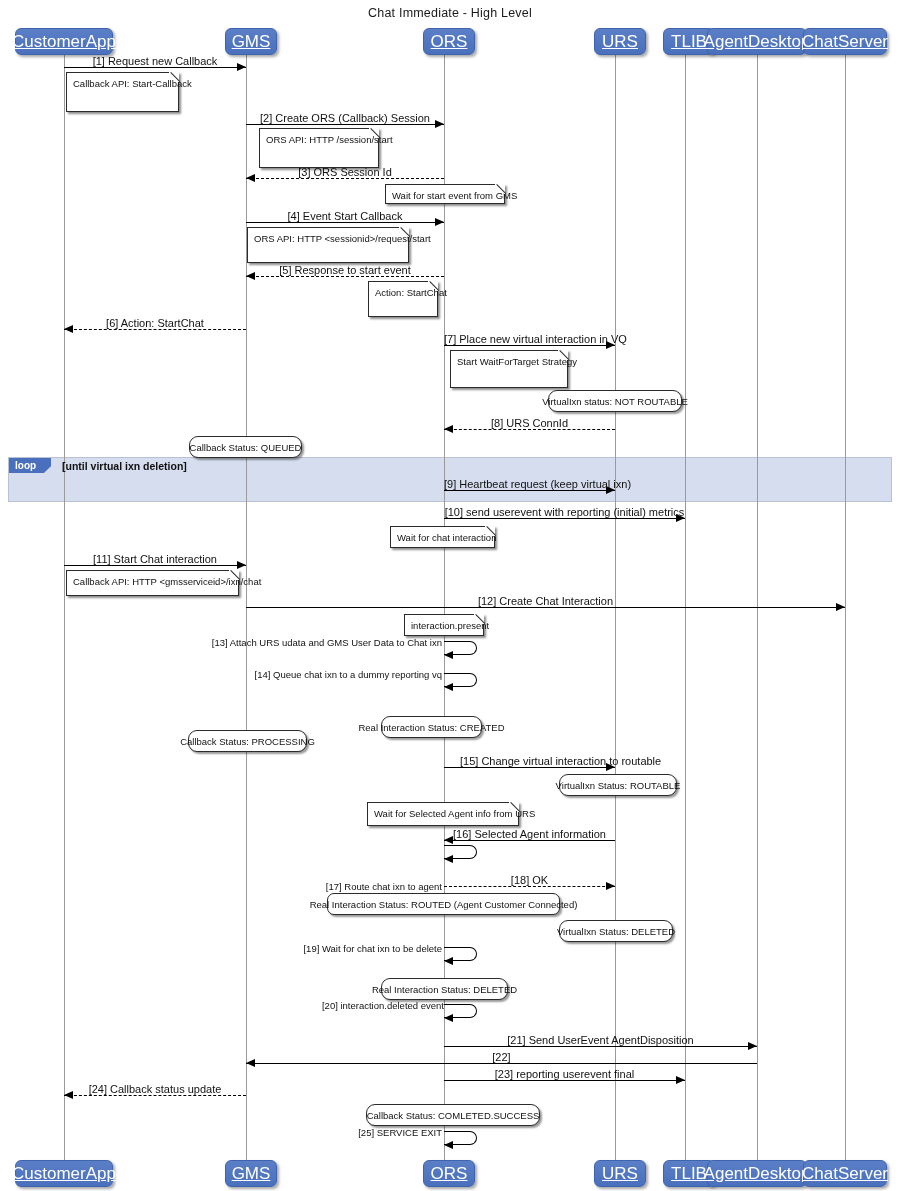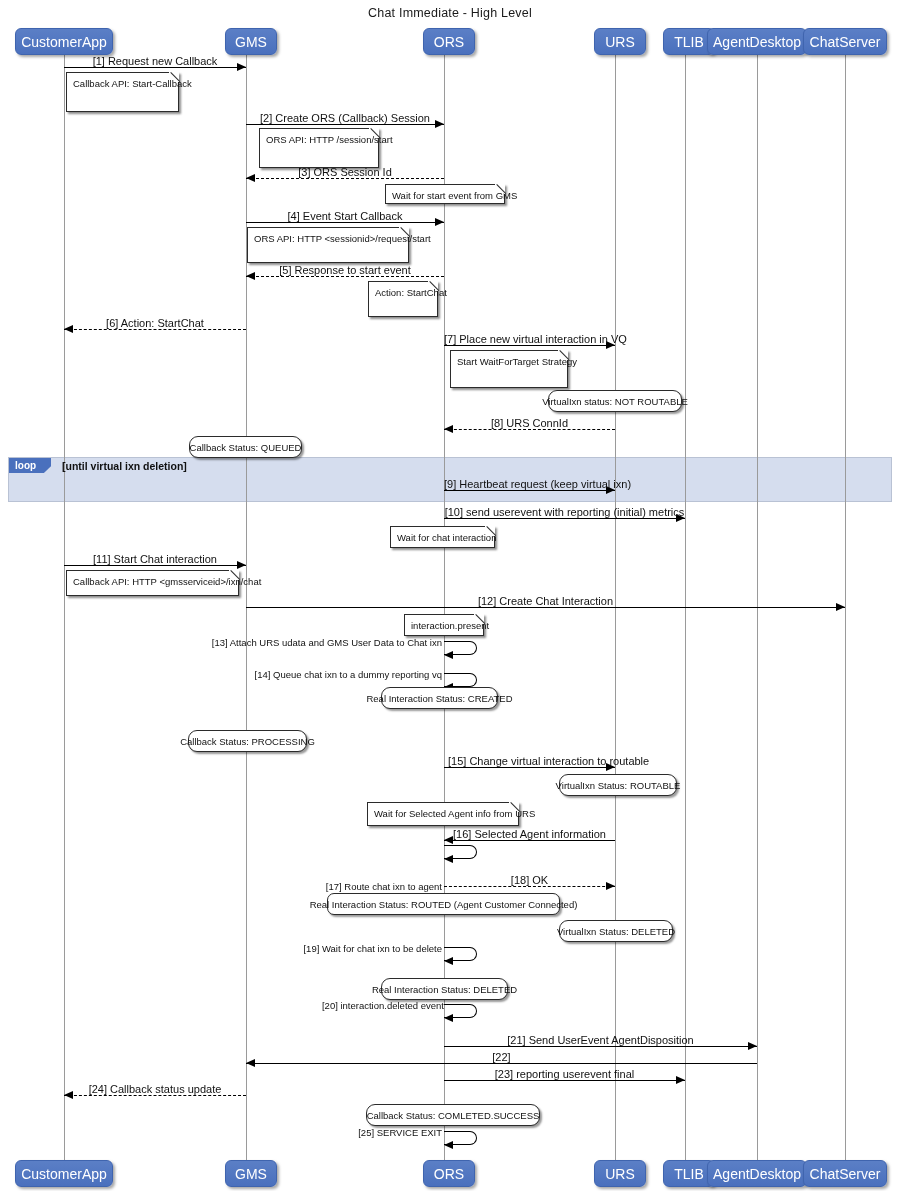--- a/index.html
+++ b/index.html
@@ -8,22 +8,22 @@
 
   
   .title{position:absolute;left:0;width:900px;text-align:center;top:6px;
          font-size:12.5px;color:#1a1a1a;letter-spacing:.2px;}
 
   
   .actor{position:absolute;height:27px;border-radius:6px;
          background:linear-gradient(#5b7fc6,#4a70bd);
          border:1px solid #3f64ae;
          box-shadow:2px 2px 3px rgba(0,0,0,.35);
-         color:#fff;font-size:14px;display:flex;align-items:center;
-         justify-content:center;box-sizing:border-box;padding:0 25px;white-space:nowrap;}
+         color:#fff;font-size:17px;display:flex;align-items:center;
+         justify-content:center;box-sizing:border-box;padding:0 25px;white-space:nowrap;text-decoration:underline;}
   .lifeline{position:absolute;width:1px;background:#9a9a9a;}
 
   
   .frag{position:absolute;background:#d5ddee;border:1px solid #b9c2d4;box-sizing:border-box;}
   .frag-tab{position:absolute;height:15px;background:#4a70bd;
             color:#fff;font-size:10px;font-weight:bold;display:flex;align-items:center;
             padding-left:6px;box-sizing:border-box;
             clip-path:polygon(0 0,100% 0,100% 55%,83% 100%,0 100%);}
   .frag-cond{position:absolute;font-size:10.5px;font-weight:bold;color:#111;white-space:nowrap;}
 
@@ -109,21 +109,21 @@
       <div class="arrow-r" style="left: 676px; top: 514px; z-index: 5;"></div>
       <div class="msg-label" style="left: 444px; top: 506px; width: 241px; z-index: 5;">[10] send userevent with reporting (initial) metrics</div>
       <div class="msg-line" style="left: 64px; top: 565px; width: 182px; z-index: 5;"></div>
       <div class="arrow-r" style="left: 237px; top: 561px; z-index: 5;"></div>
       <div class="msg-label" style="left: 64px; top: 553px; width: 182px; z-index: 5;">[11] Start Chat interaction</div>
       <div class="msg-line" style="left: 246px; top: 607px; width: 599px; z-index: 5;"></div>
       <div class="arrow-r" style="left: 836px; top: 603px; z-index: 5;"></div>
       <div class="msg-label" style="left: 246px; top: 595px; width: 599px; z-index: 5;">[12] Create Chat Interaction</div>
       <div class="msg-line" style="left: 444px; top: 767px; width: 171px; z-index: 5;"></div>
       <div class="arrow-r" style="left: 606px; top: 763px; z-index: 5;"></div>
-      <div class="msg-label" style="left: 448px; top: 755px; width: 171px; z-index: 5; text-align: right;">[15] Change virtual interaction to routable</div>
+      <div class="msg-label" style="left: 460px; top: 755px; width: 171px; z-index: 5; text-align: right;">[15] Change virtual interaction to routable</div>
       <div class="msg-line" style="left: 444px; top: 840px; width: 171px; z-index: 5;"></div>
       <div class="arrow-l" style="left: 444px; top: 836px; z-index: 5;"></div>
       <div class="msg-label" style="left: 444px; top: 828px; width: 171px; z-index: 5;">[16] Selected Agent information</div>
       <div class="msg-line dashed" style="left: 444px; top: 886px; width: 171px; z-index: 5;"></div>
       <div class="arrow-r" style="left: 606px; top: 882px; z-index: 5;"></div>
       <div class="msg-label" style="left: 444px; top: 874px; width: 171px; z-index: 5;">[18] OK</div>
       <div class="msg-line" style="left: 444px; top: 1046px; width: 313px; z-index: 5;"></div>
       <div class="arrow-r" style="left: 748px; top: 1042px; z-index: 5;"></div>
       <div class="msg-label" style="left: 444px; top: 1034px; width: 313px; z-index: 5;">[21] Send UserEvent AgentDisposition</div>
       <div class="msg-line" style="left: 246px; top: 1063px; width: 511px; z-index: 5;"></div>
@@ -198,21 +198,21 @@
         <div class="foldmask"></div>
         <div class="fold" style="background: transparent; border-left: none; border-bottom: none; border-top: 1px solid rgb(43, 43, 43); transform: rotate(45deg); transform-origin: left top; width: 13px; height: 0px; right: auto; left: 71px; top: -1px;"></div>
       </div>
       <div class="note" style="left: 367px; top: 802px; width: 152px; height: 24px; z-index: 7;">
         <div class="txt">Wait for Selected Agent info from URS</div>
         <div class="foldmask"></div>
         <div class="fold" style="background: transparent; border-left: none; border-bottom: none; border-top: 1px solid rgb(43, 43, 43); transform: rotate(45deg); transform-origin: left top; width: 13px; height: 0px; right: auto; left: 143px; top: -1px;"></div>
       </div>
       <div class="state" style="left: 548px; top: 390px; width: 134px; height: 22px; z-index: 7;">VirtualIxn status: NOT ROUTABLE</div>
       <div class="state" style="left: 189px; top: 436px; width: 113px; height: 22px; z-index: 7;">Callback Status: QUEUED</div>
-      <div class="state" style="left: 381px; top: 687px; width: 117px; height: 22px; z-index: 7;">Real Interaction Status: CREATED</div>
+      <div class="state" style="left: 381px; top: 716px; width: 101px; height: 22px; z-index: 7;">Real Interaction Status: CREATED</div>
       <div class="state" style="left: 188px; top: 730px; width: 119px; height: 22px; z-index: 7;">Callback Status: PROCESSING</div>
       <div class="state" style="left: 559px; top: 774px; width: 118px; height: 22px; z-index: 7;">VirtualIxn Status: ROUTABLE</div>
       <div class="state" style="left: 327px; top: 893px; width: 233px; height: 22px; z-index: 7; border-radius: 7px;">Real Interaction Status: ROUTED (Agent Customer Connected)</div>
       <div class="state" style="left: 559px; top: 920px; width: 114px; height: 22px; z-index: 7;">VirtualIxn Status: DELETED</div>
       <div class="state" style="left: 381px; top: 978px; width: 127px; height: 22px; z-index: 7;">Real Interaction Status: DELETED</div>
       <div class="state" style="left: 366px; top: 1104px; width: 174px; height: 22px; z-index: 7;">Callback Status: COMLETED.SUCCESS</div>
       <div class="actor" style="left: 15px; top: 28px; width: 98px; z-index: 9;">CustomerApp</div>
       <div class="actor" style="left: 15px; top: 1160px; width: 98px; z-index: 9;">CustomerApp</div>
       <div class="actor" style="left: 225px; top: 28px; width: 42px; z-index: 9;">GMS</div>
       <div class="actor" style="left: 225px; top: 1160px; width: 42px; z-index: 9;">GMS</div>

